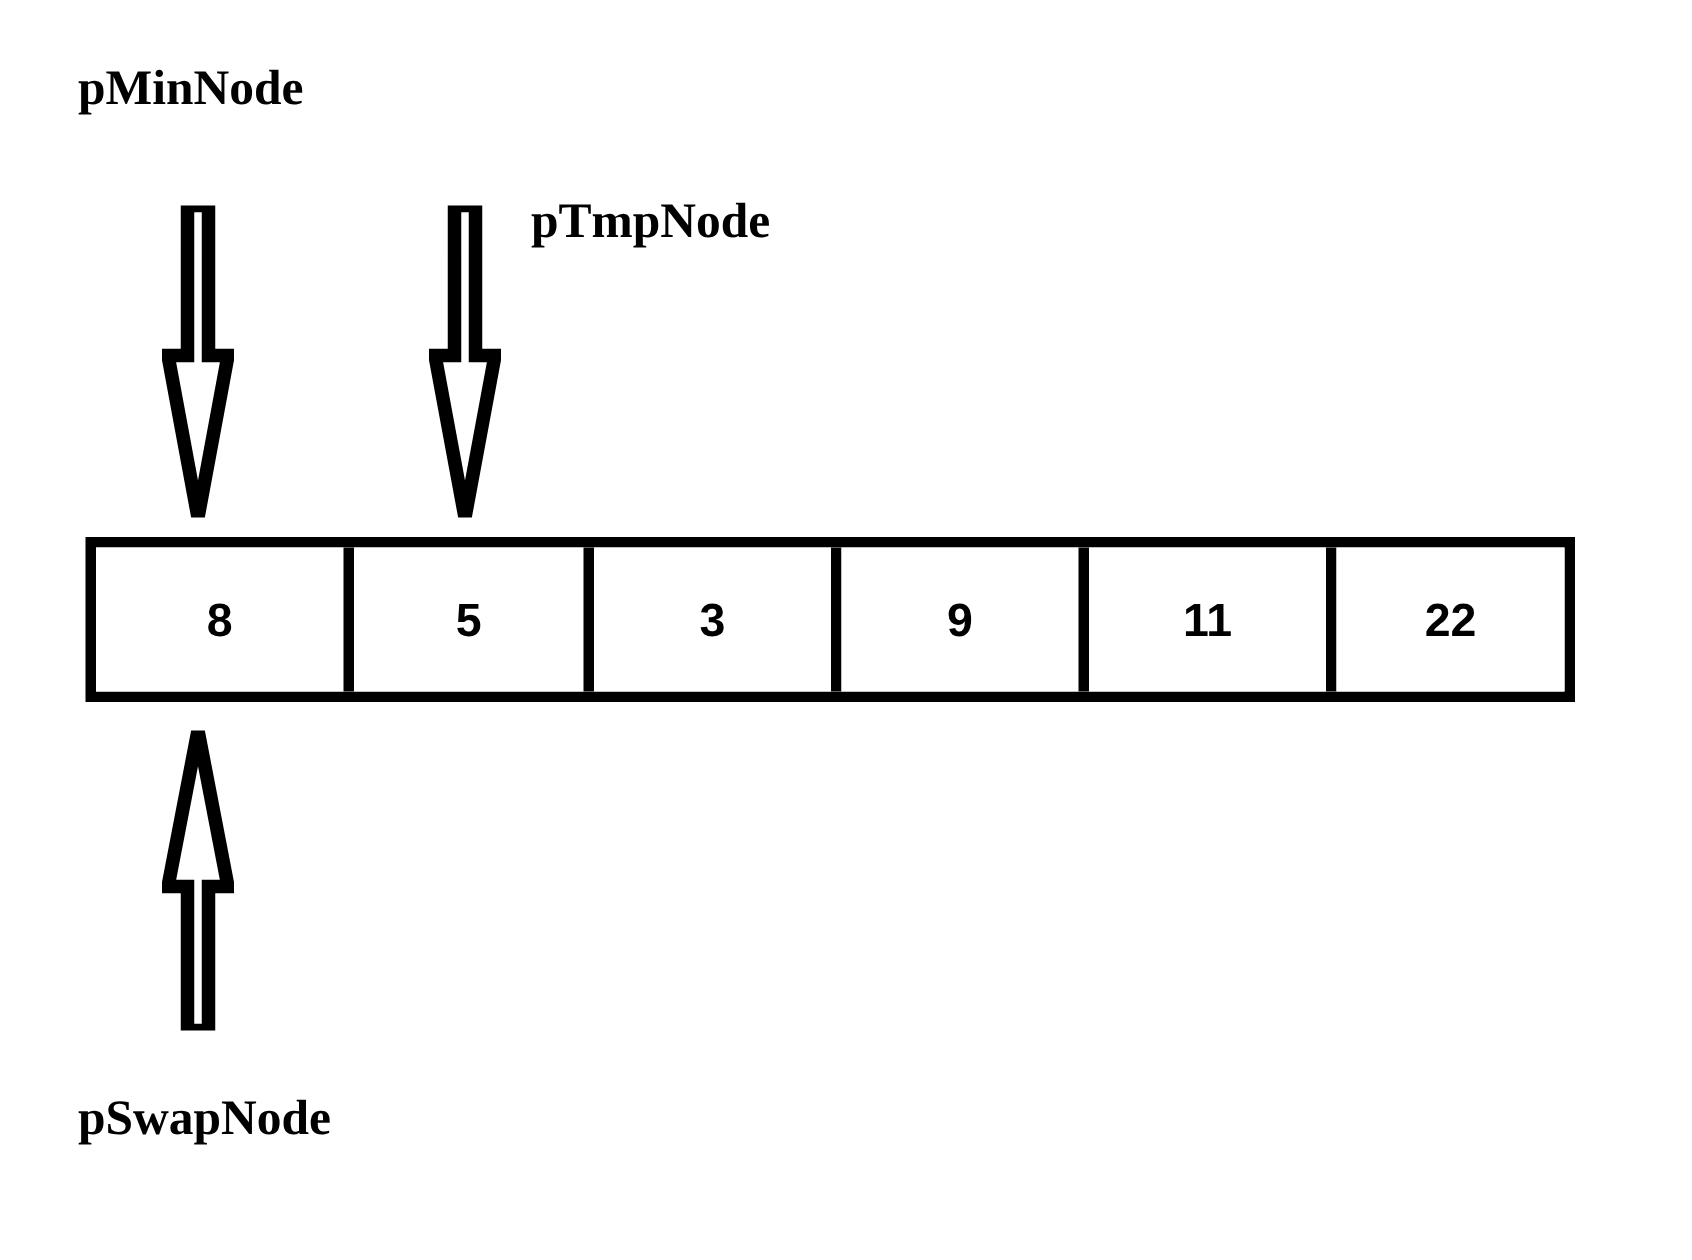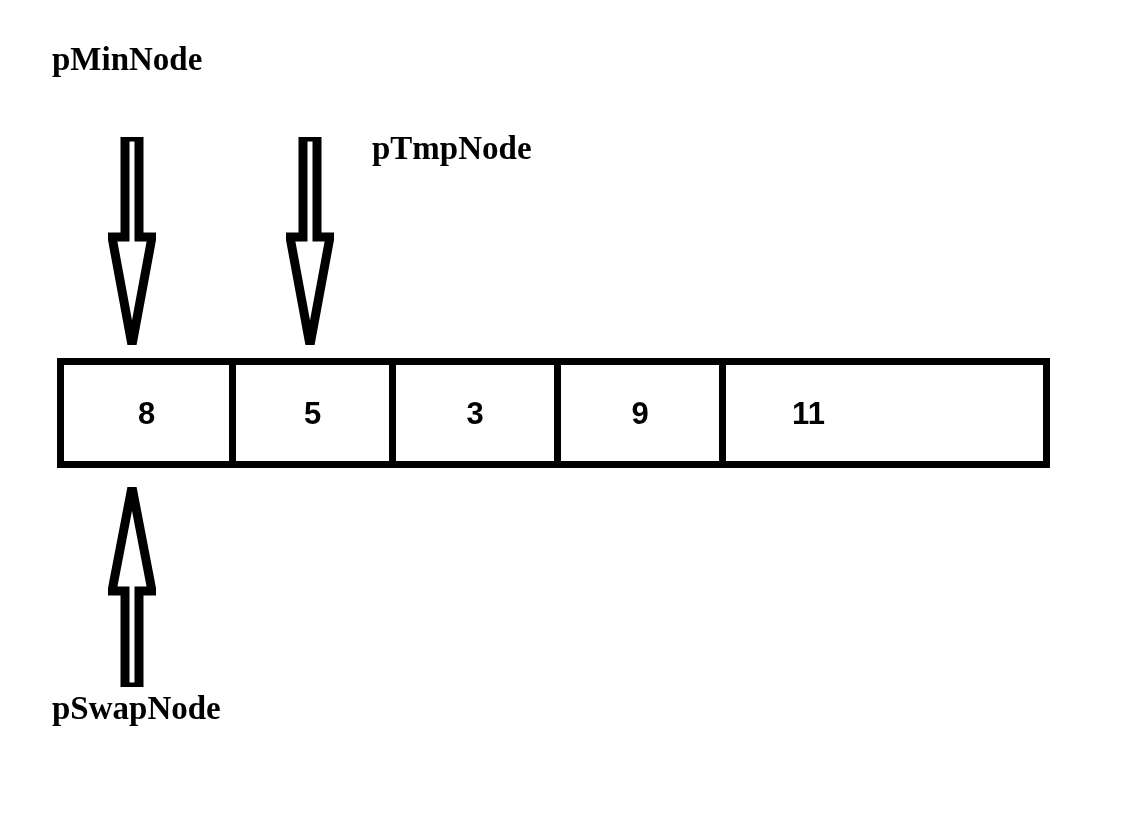--- a/index.html
+++ b/index.html
@@ -29,22 +29,22 @@
     font-family: Liberation Serif, serif;
     font-weight: bold;
     font-size: 33px;
     line-height: 38px;
     color: #000000;
     white-space: nowrap;
     letter-spacing: 0px;
   }
 
   #label-pminnode  { left: 52px;  top: 40px;  }
-  #label-ptmpnode  { left: 372px; top: 129px; text-align: center; }
-  #label-pswapnode { left: 52px;  top: 689px; }
+  #label-ptmpnode  { left: 354px; top: 129px; text-align: center; }
+  #label-pswapnode { left: 52px;  top: 727px; }
 
   
   #array {
     position: absolute;
     left: 57px;
     top: 358px;
     width: 993px;
     height: 110px;
     box-sizing: border-box;
     border: 7px solid #000000;
@@ -121,15 +121,18 @@
     </div>
     <div class="cell" style="width:165px;">
       <span class="cell-value">3</span>
     </div>
     <div class="cell" style="width:165px;">
       <span class="cell-value">9</span>
     </div>
     <div class="cell" style="width:165px;align-items:center;">
       <span class="cell-value">11</span>
     </div>
+    <div class="cell" style="width:152px;">
+      <span class="cell-value">22</span>
+    </div>
   </div>
 
 </div>
 
 </body></html>

